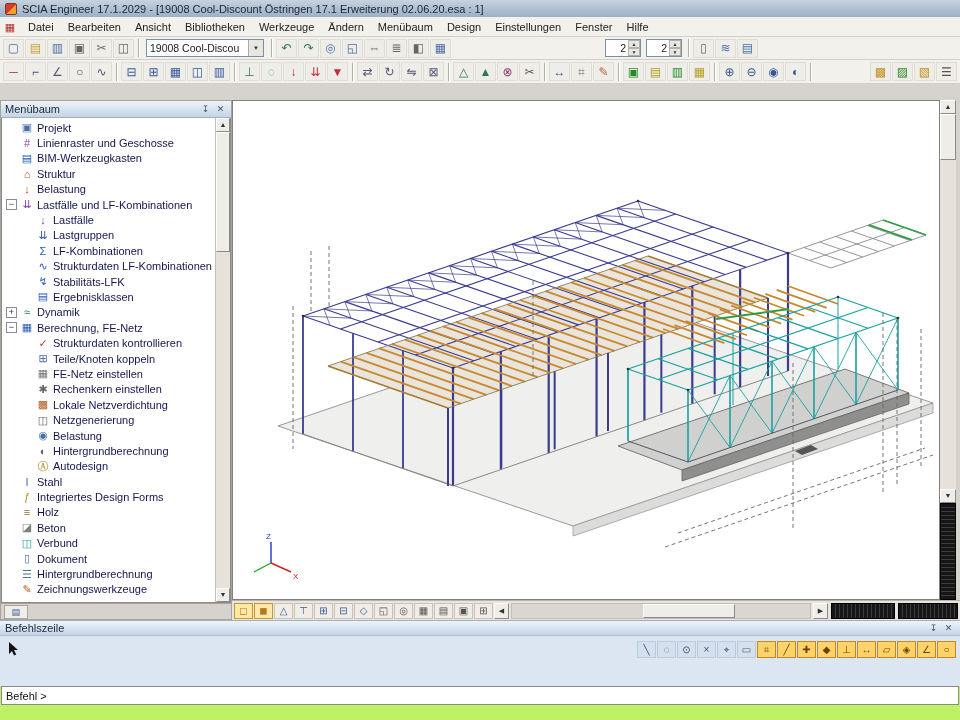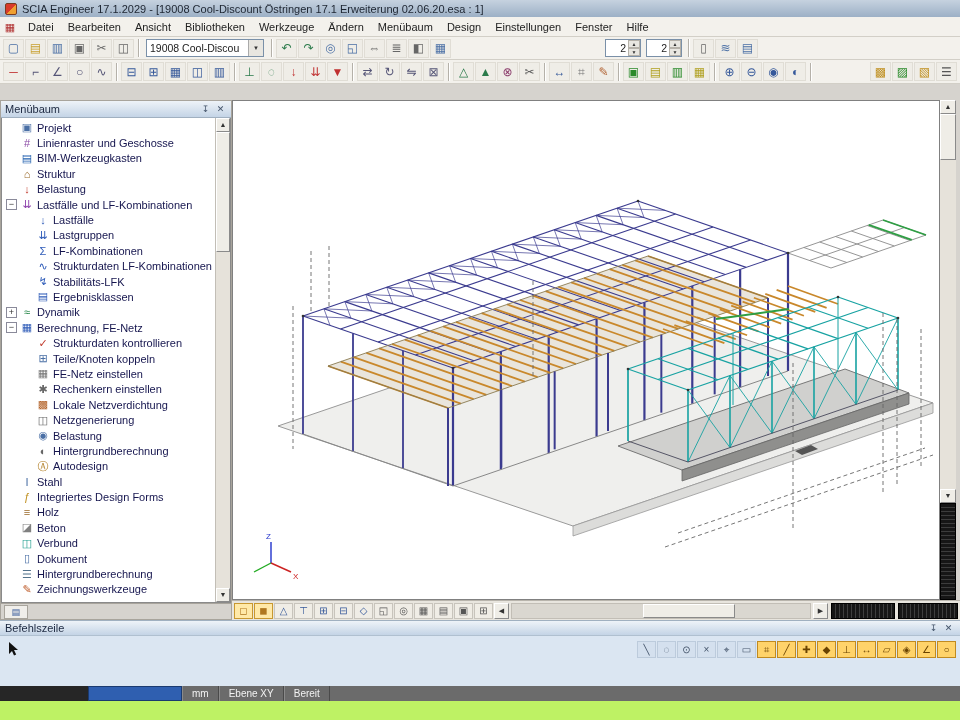--- a/index.html
+++ b/index.html
@@ -678,22 +678,17 @@
         <span class="snap-icon active">✚</span>
         <span class="snap-icon active">◆</span>
         <span class="snap-icon active">⊥</span>
         <span class="snap-icon active">↔</span>
         <span class="snap-icon active">▱</span>
         <span class="snap-icon active">◈</span>
         <span class="snap-icon active">∠</span>
         <span class="snap-icon active">○</span>
       </span>
   </div>
-
-  <div class="statusbar">
-    <span class="st-left"></span>
-    <span class="st-blue"></span>
-    <span class="st-seg">mm</span>
-    <span class="st-seg">Ebene XY</span>
-    <span class="st-seg">Bereit</span>
-    <span class="st-fill"></span>
+  <div class="cmd-input">
+    <span>Befehl &gt;</span>
   </div>
+
 </div>
 
 </body></html>

